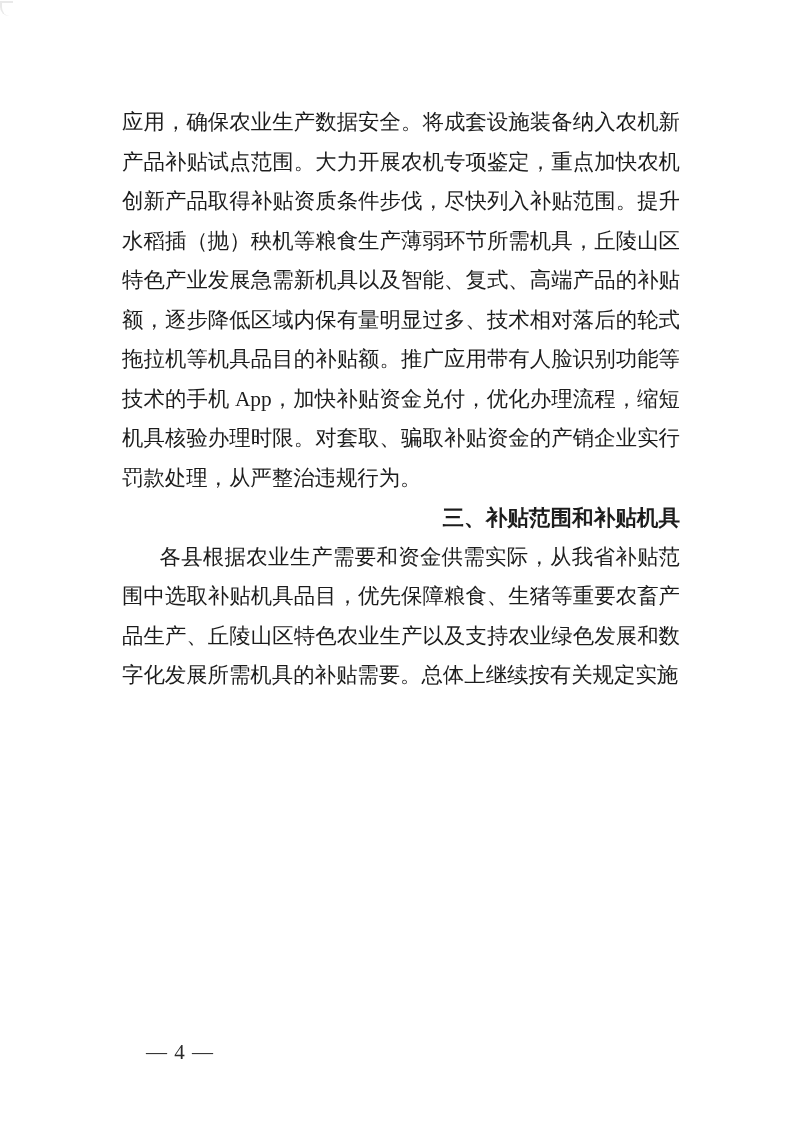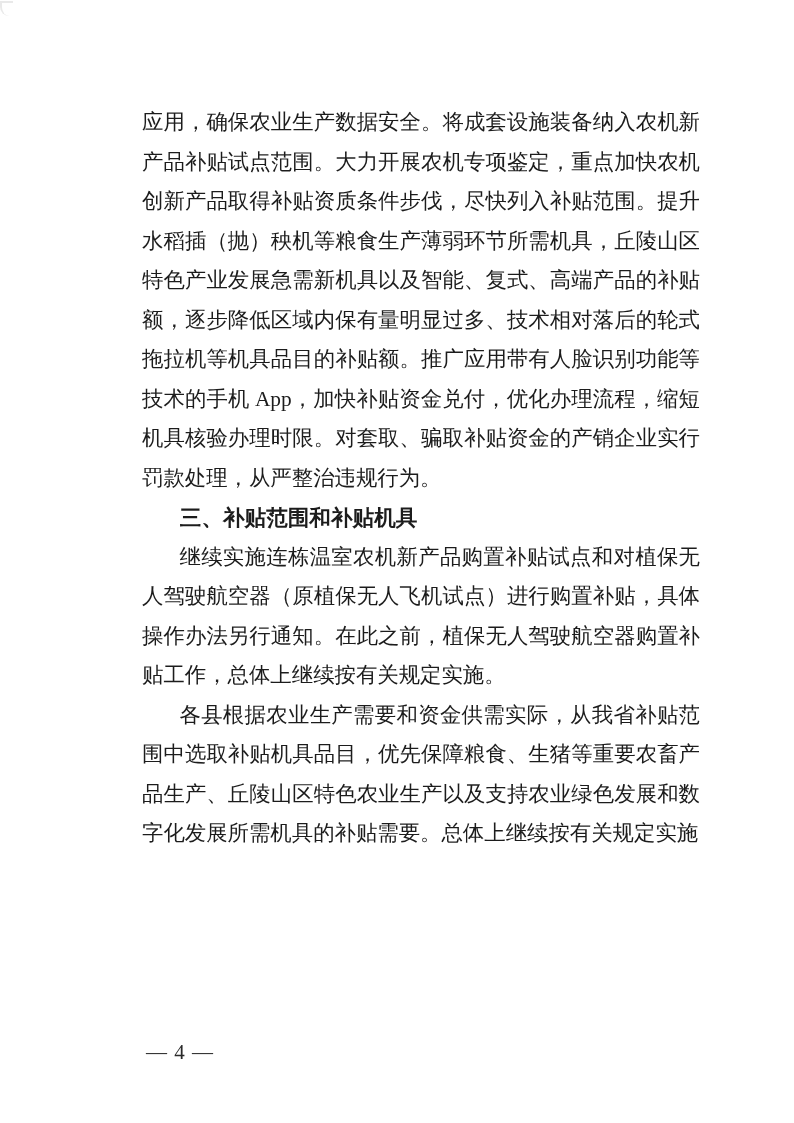--- a/index.html
+++ b/index.html
@@ -26,39 +26,38 @@
     border-bottom: none;
     border-radius: 0 0 0 9px;
     opacity: 0.55;
   }
 
   .content {
     position: absolute;
     left: 122px;
     top: 103px;
     width: 558px;
-    margin-left: 20px;
   }
 
   .content p,
   .content h3 {
     margin: 0;
     font-size: 21.4px;
     line-height: 39.5px;
     text-align: justify;
     text-justify: inter-character;
     word-break: break-all;
   }
 
   .indent { text-indent: 1.75em; }
 
   h3.heading {
     font-family: "Liberation Sans", "DejaVu Sans", sans-serif;
     font-weight: bold;
-    text-align: left;
+    text-align: right;
     text-indent: 1.75em;
     font-size: 21.6px;
   }
 
   
   .kaiti-lead { letter-spacing: 0.5px; }
 
   .page-footer {
     position: absolute;
     left: 146px;
@@ -76,21 +75,20 @@
 
   <div class="corner-mark"></div>
 
   <main class="content">
 
     <p class="body-paragraph">应用，确保农业生产数据安全。将成套设施装备纳入农机新产品补贴试点范围。大力开展农机专项鉴定，重点加快农机创新产品取得补贴资质条件步伐，尽快列入补贴范围。提升水稻插（抛）秧机等粮食生产薄弱环节所需机具，丘陵山区特色产业发展急需新机具以及智能、复式、高端产品的补贴额，逐步降低区域内保有量明显过多、技术相对落后的轮式拖拉机等机具品目的补贴额。推广应用带有人脸识别功能等技术的手机 App，加快补贴资金兑付，优化办理流程，缩短机具核验办理时限。对套取、骗取补贴资金的产销企业实行罚款处理，从严整治违规行为。</p>
 
     <h3 class="heading">三、补贴范围和补贴机具</h3>
 
 
-    <p class="body-paragraph indent">继续实施连栋温室农机新产品购置补贴试点和对植保无人驾驶航空器（原植保无人飞机试点）进行购置补贴，具体操作办法另行通知。在此之前，植保无人驾驶航空器购置补贴工作，总体上继续按有关规定实施。</p>
 
     <p class="body-paragraph indent">各县根据农业生产需要和资金供需实际，从我省补贴范围中选取补贴机具品目，优先保障粮食、生猪等重要农畜产品生产、丘陵山区特色农业生产以及支持农业绿色发展和数字化发展所需机具的补贴需要。总体上继续按有关规定实施</p>
 
   </main>
 
   <div class="page-footer">— 4 —</div>
 
 </div>
 
 </body></html>

